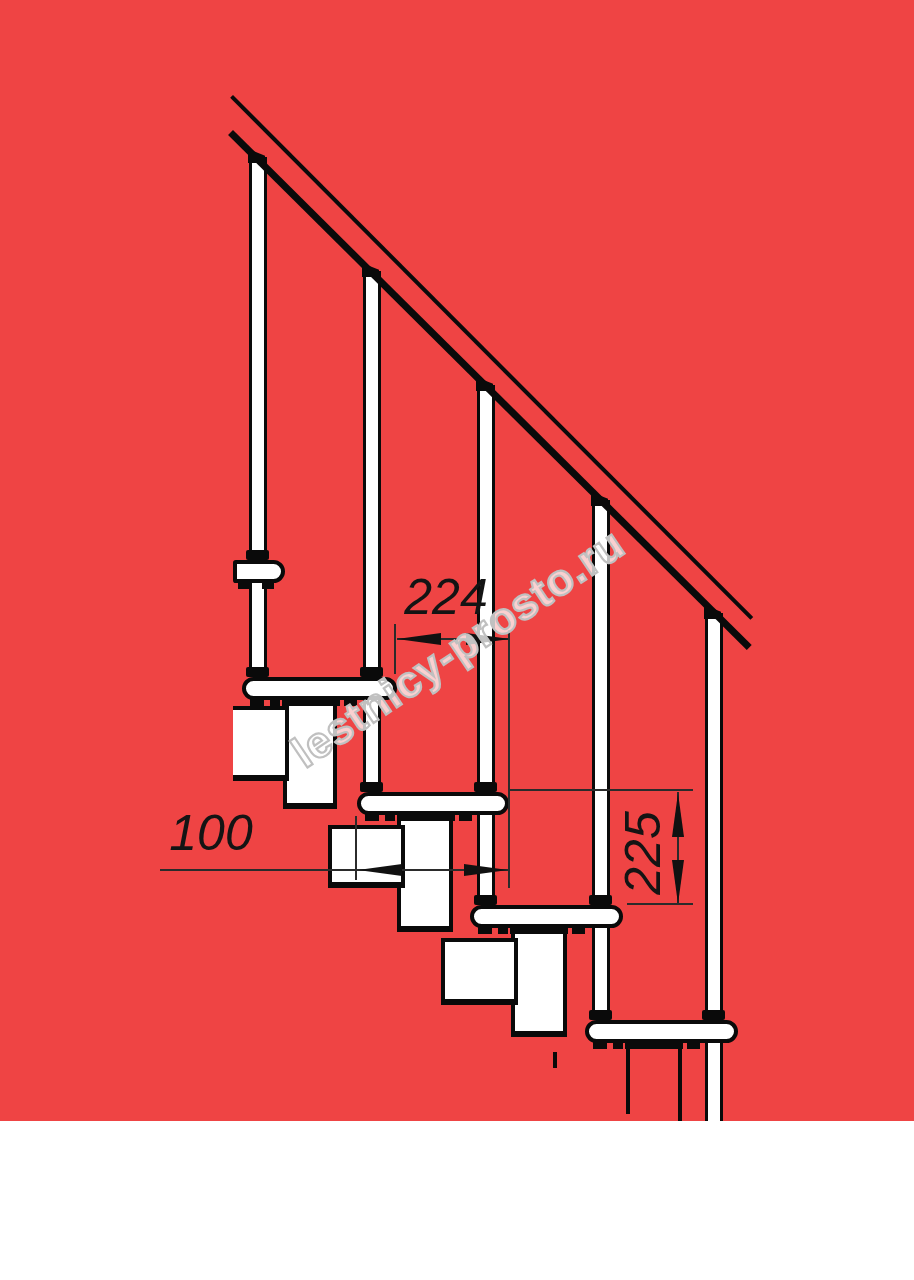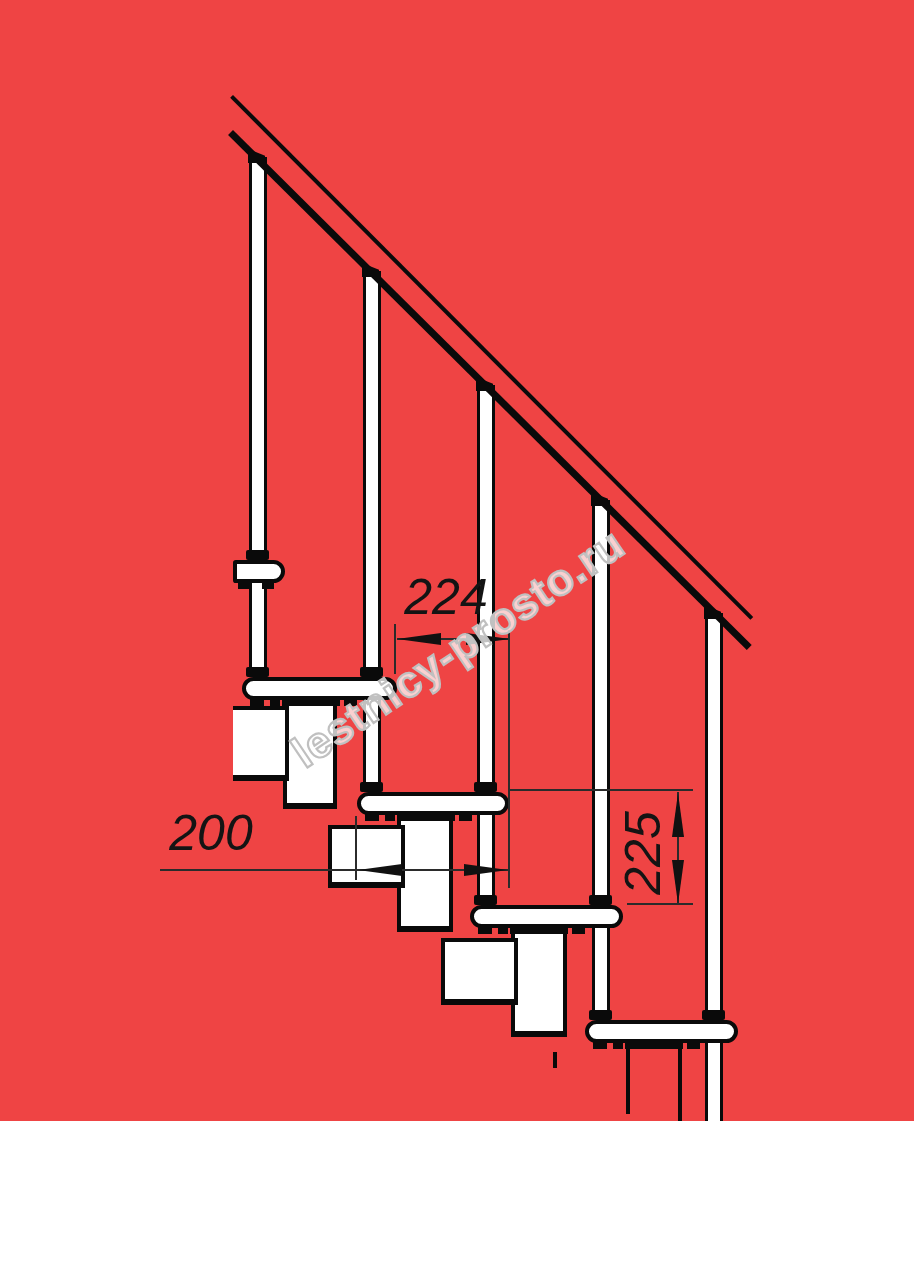--- a/index.html
+++ b/index.html
@@ -63,21 +63,21 @@
   <div class="rail" id="rail-upper" style="left: 233px; top: 95px; width: 737px; height: 4px; transform: rotate(45.1deg);"></div>
   <div class="rail" id="rail-lower" style="left: 233px; top: 130px; width: 731px; height: 7px; transform: rotate(44.8deg);"></div>
 
   <div class="dtext" style="left:396px; top:572px; width:100px;">224</div>
   <div class="dline" style="left:397px; top:638px; width:113px; height:2px;"></div>
   <div class="arr arr-l" style="left:397px; top:633px;"></div>
   <div class="arr arr-r" style="left:466px; top:633px;"></div>
   <div class="dline" style="left:394px; top:624px; width:2px; height:50px;"></div>
   <div class="dline" style="left:508px; top:630px; width:2px; height:258px;"></div>
 
-  <div class="dtext" style="left:161px; top:808px; width:100px;">200</div>
+  <div class="dtext" style="left:161px; top:808px; width:100px;">100</div>
   <div class="dline" style="left:160px; top:869px; width:348px; height:2px;"></div>
   <div class="arr arr-l" style="left:358px; top:864px;"></div>
   <div class="arr arr-r" style="left:464px; top:864px;"></div>
   <div class="dline" style="left:355px; top:816px; width:2px; height:64px;"></div>
 
   <div class="dtext" style="left:588px; top:828px; width:110px; transform:rotate(-90deg);">225</div>
   <div class="dline" style="left:677px; top:792px; width:2px; height:113px;"></div>
   <div class="arr arr-u" style="left:672px; top:793px;"></div>
   <div class="arr arr-d" style="left:672px; top:860px;"></div>
   <div class="dline" style="left:510px; top:789px; width:183px; height:2px;"></div>

